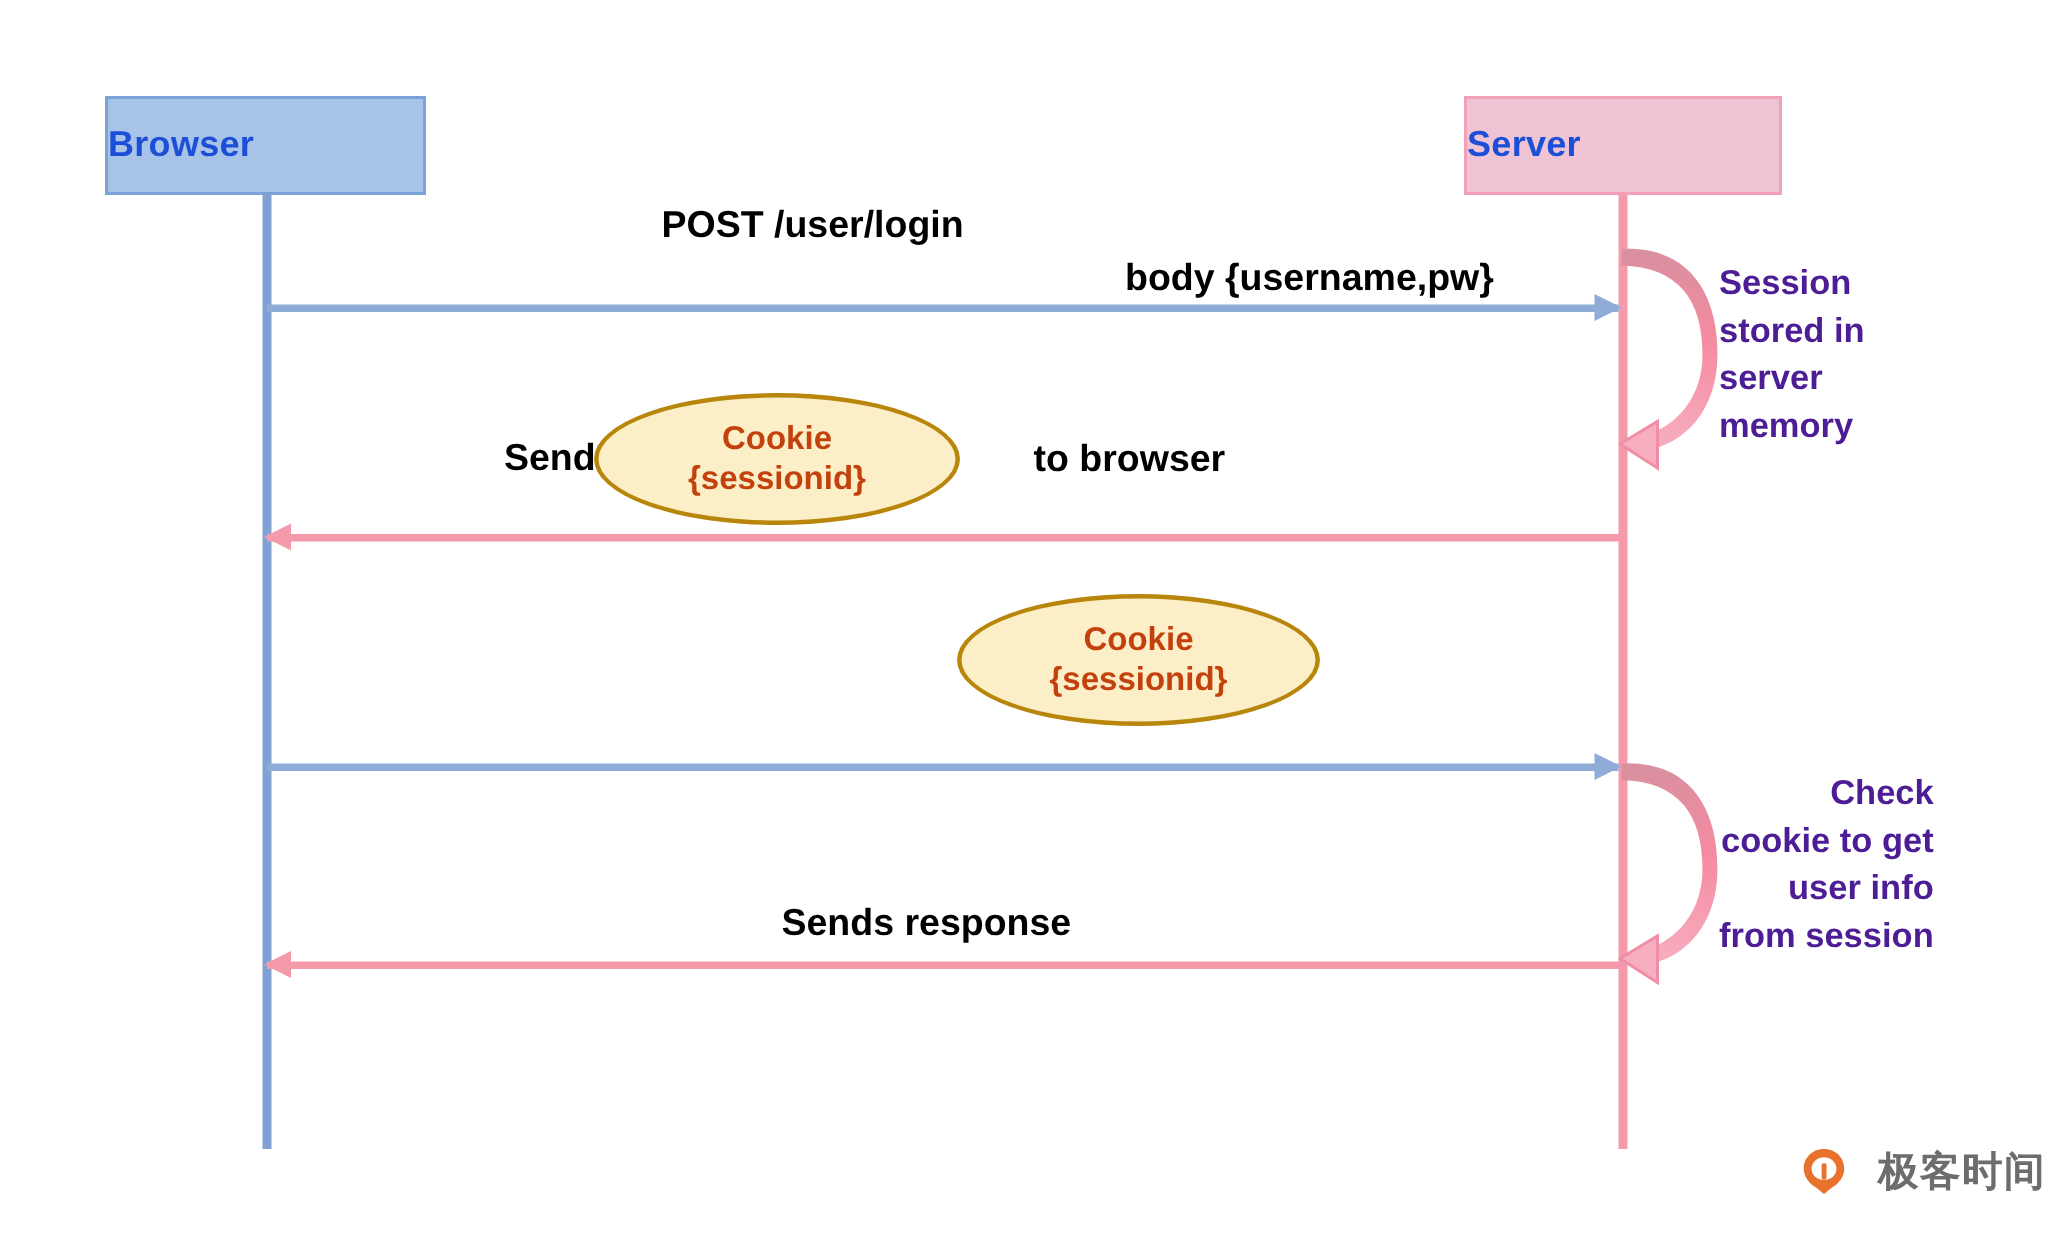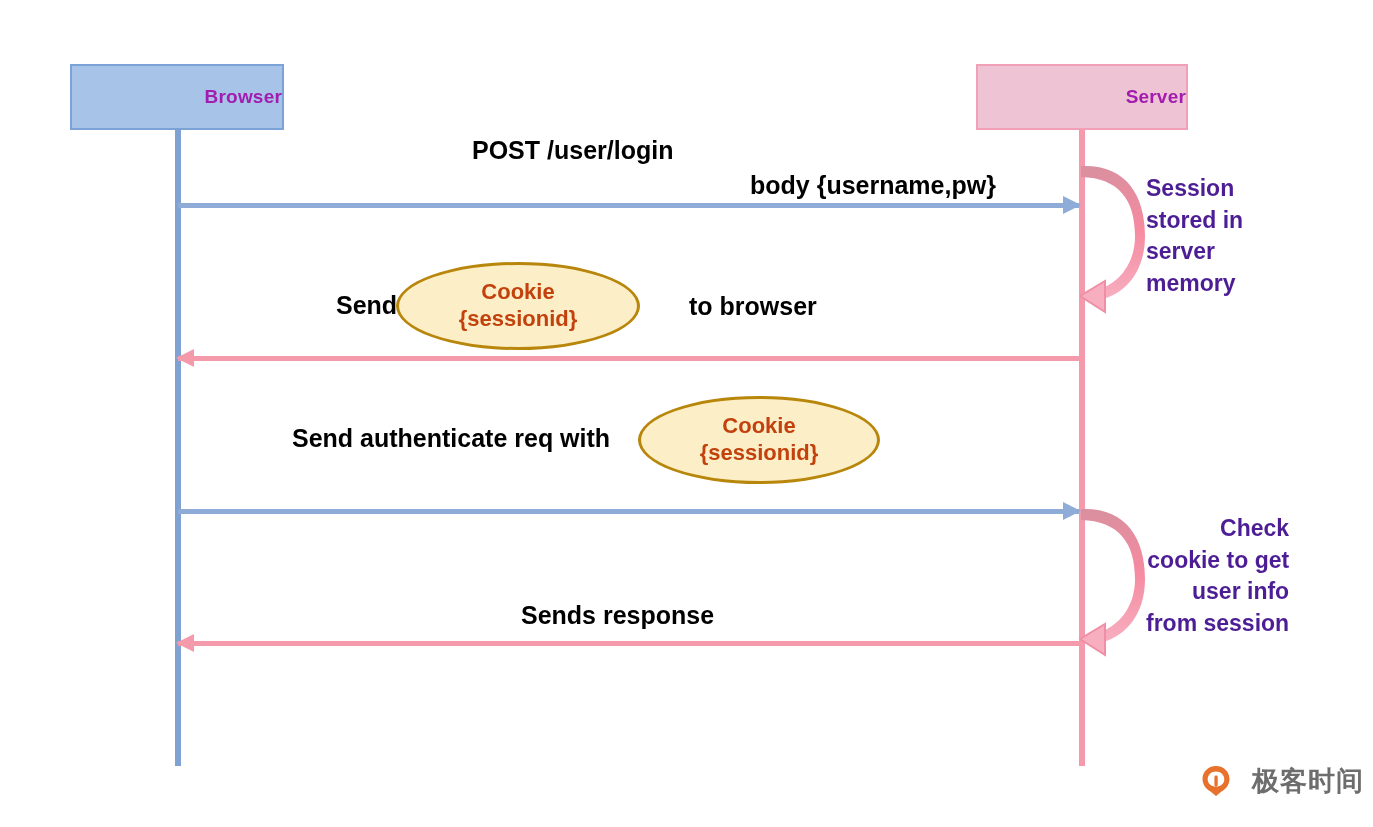--- a/index.html
+++ b/index.html
@@ -17,24 +17,24 @@
     background: #ffffff;
     overflow: hidden;
   }
 
   
   .participant {
     position: absolute;
     box-sizing: border-box;
     display: flex;
     align-items: center;
-    justify-content: flex-end;
-    font-weight: bold;
-    font-size: 19px;
-    color: #a21caf;
+    justify-content: flex-start;
+    font-weight: bold;
+    font-size: 24px;
+    color: #1d4ed8;
     letter-spacing: 0.2px;
   }
   .participant.browser {
     left: 70px;
     top: 64px;
     width: 214px;
     height: 66px;
     background: #a7c4e8;
     border: 2px solid #7ba3d8;
   }
@@ -162,21 +162,21 @@
     <span>Browser</span>
   </div>
 
   <div class="participant server">
     <span>Server</span>
   </div>
 
   <div class="lifeline browser"></div>
   <div class="lifeline server"></div>
 
-  <div class="label big" style="left:472px; top:138px;">POST /user/login</div>
+  <div class="label big" style="left:441px; top:138px;">POST /user/login</div>
 
   <div class="label big" style="left:750px; top:173px;">body {username,pw}</div>
 
   <div class="msg to-server" style="left:178px; top:203px; width:901px;">
     <div class="line"></div>
     <div class="head"></div>
   </div>
 
   <div class="selfloop" style="left:1079px; top:160px;">
     <svg width="80" height="160" viewBox="0 0 80 160">
@@ -211,21 +211,20 @@
     <div>{sessionid}</div>
   </div>
 
   <div class="label big" style="left:689px; top:294px;">to browser</div>
 
   <div class="msg to-browser" style="left:178px; top:356px; width:903px;">
     <div class="line"></div>
     <div class="head"></div>
   </div>
 
-  <div class="label big" style="left:292px; top:426px;">Send authenticate req with</div>
 
   <div class="cookie" style="left:638px; top:396px; width:242px; height:88px;">
     <div>Cookie</div>
     <div>{sessionid}</div>
   </div>
 
   <div class="msg to-server" style="left:178px; top:509px; width:901px;">
     <div class="line"></div>
     <div class="head"></div>
   </div>

